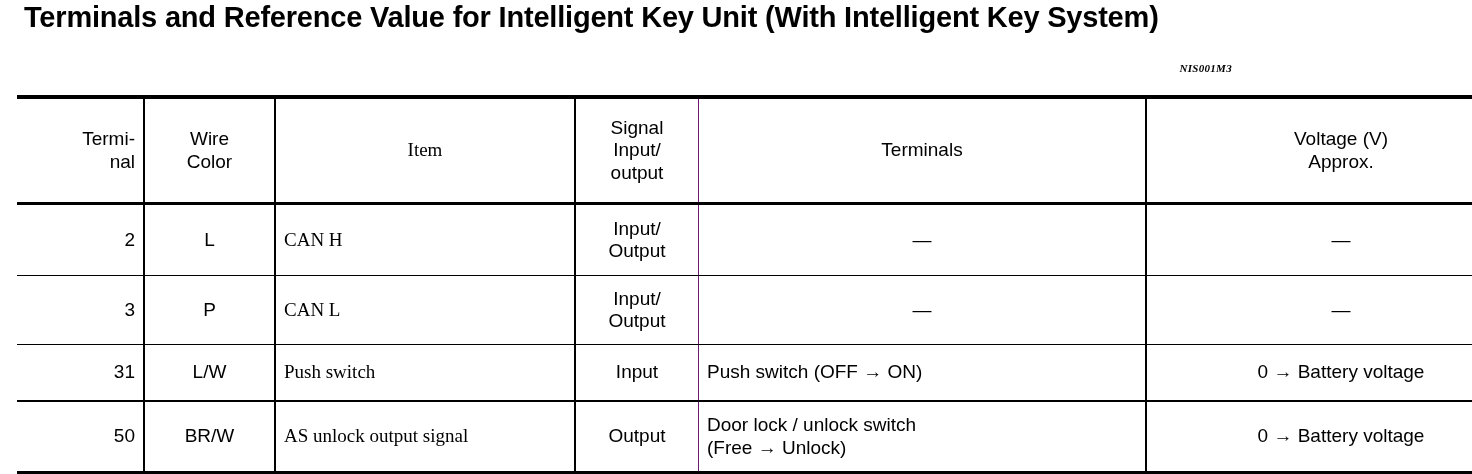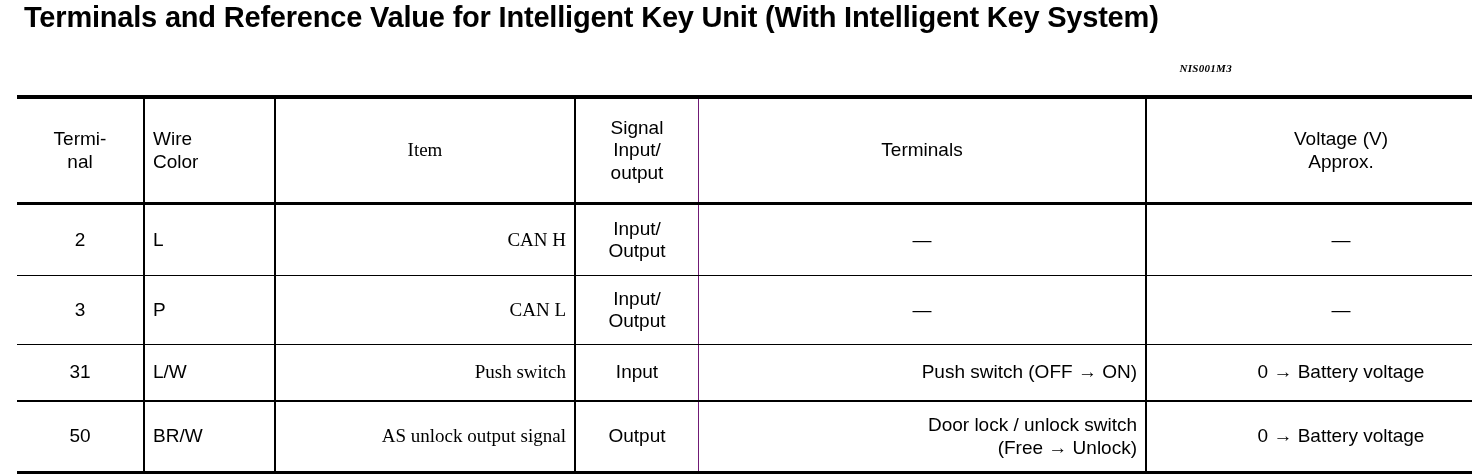--- a/index.html
+++ b/index.html
@@ -57,31 +57,31 @@
     font-size: 19px;
   }
   .spec-table th,
   .spec-table td {
     padding: 0 8px;
     vertical-align: middle;
     font-weight: normal;
     line-height: 1.18;
   }
   
-  .col-terminal  { width: 110px;  text-align: center; border-right: 2px solid #000; }
-  .col-wire      { width: 113px;  text-align: left; border-right: 2px solid #000; }
+  .col-terminal  { width: 110px;  text-align: right; border-right: 2px solid #000; }
+  .col-wire      { width: 113px;  text-align: center; border-right: 2px solid #000; }
   .col-item      { width: 282px;  border-right: 2px solid #000; font-family: Liberation Serif, serif; }
   .col-signal    { width: 106px;  text-align: center; border-right: 1px solid #701a75; }
   .col-condition { width: 430px;  border-right: 2px solid #000; }
   .col-voltage   { width: 372px;  text-align: center; }
 
   thead th.col-item,
   thead th.col-condition { text-align: center; }
   tbody td.col-item,
-  tbody td.col-condition { text-align: right; }
+  tbody td.col-condition { text-align: left; }
 
   
   .row-head   th { border-top: 4px solid #000; border-bottom: 3px solid #000; height: 103px; }
   .row-2      td { height: 70px; border-bottom: 1px solid #000; }
   .row-3      td { height: 68px; border-bottom: 1px solid #000; }
   .row-27     td { height: 55px; border-bottom: 2px solid #000; }
   .row-40     td { height: 69px; border-bottom: 4px solid #000; }
 
   .dash { font-weight: bold; letter-spacing: 0; }
   .nowrap { white-space: nowrap; }

